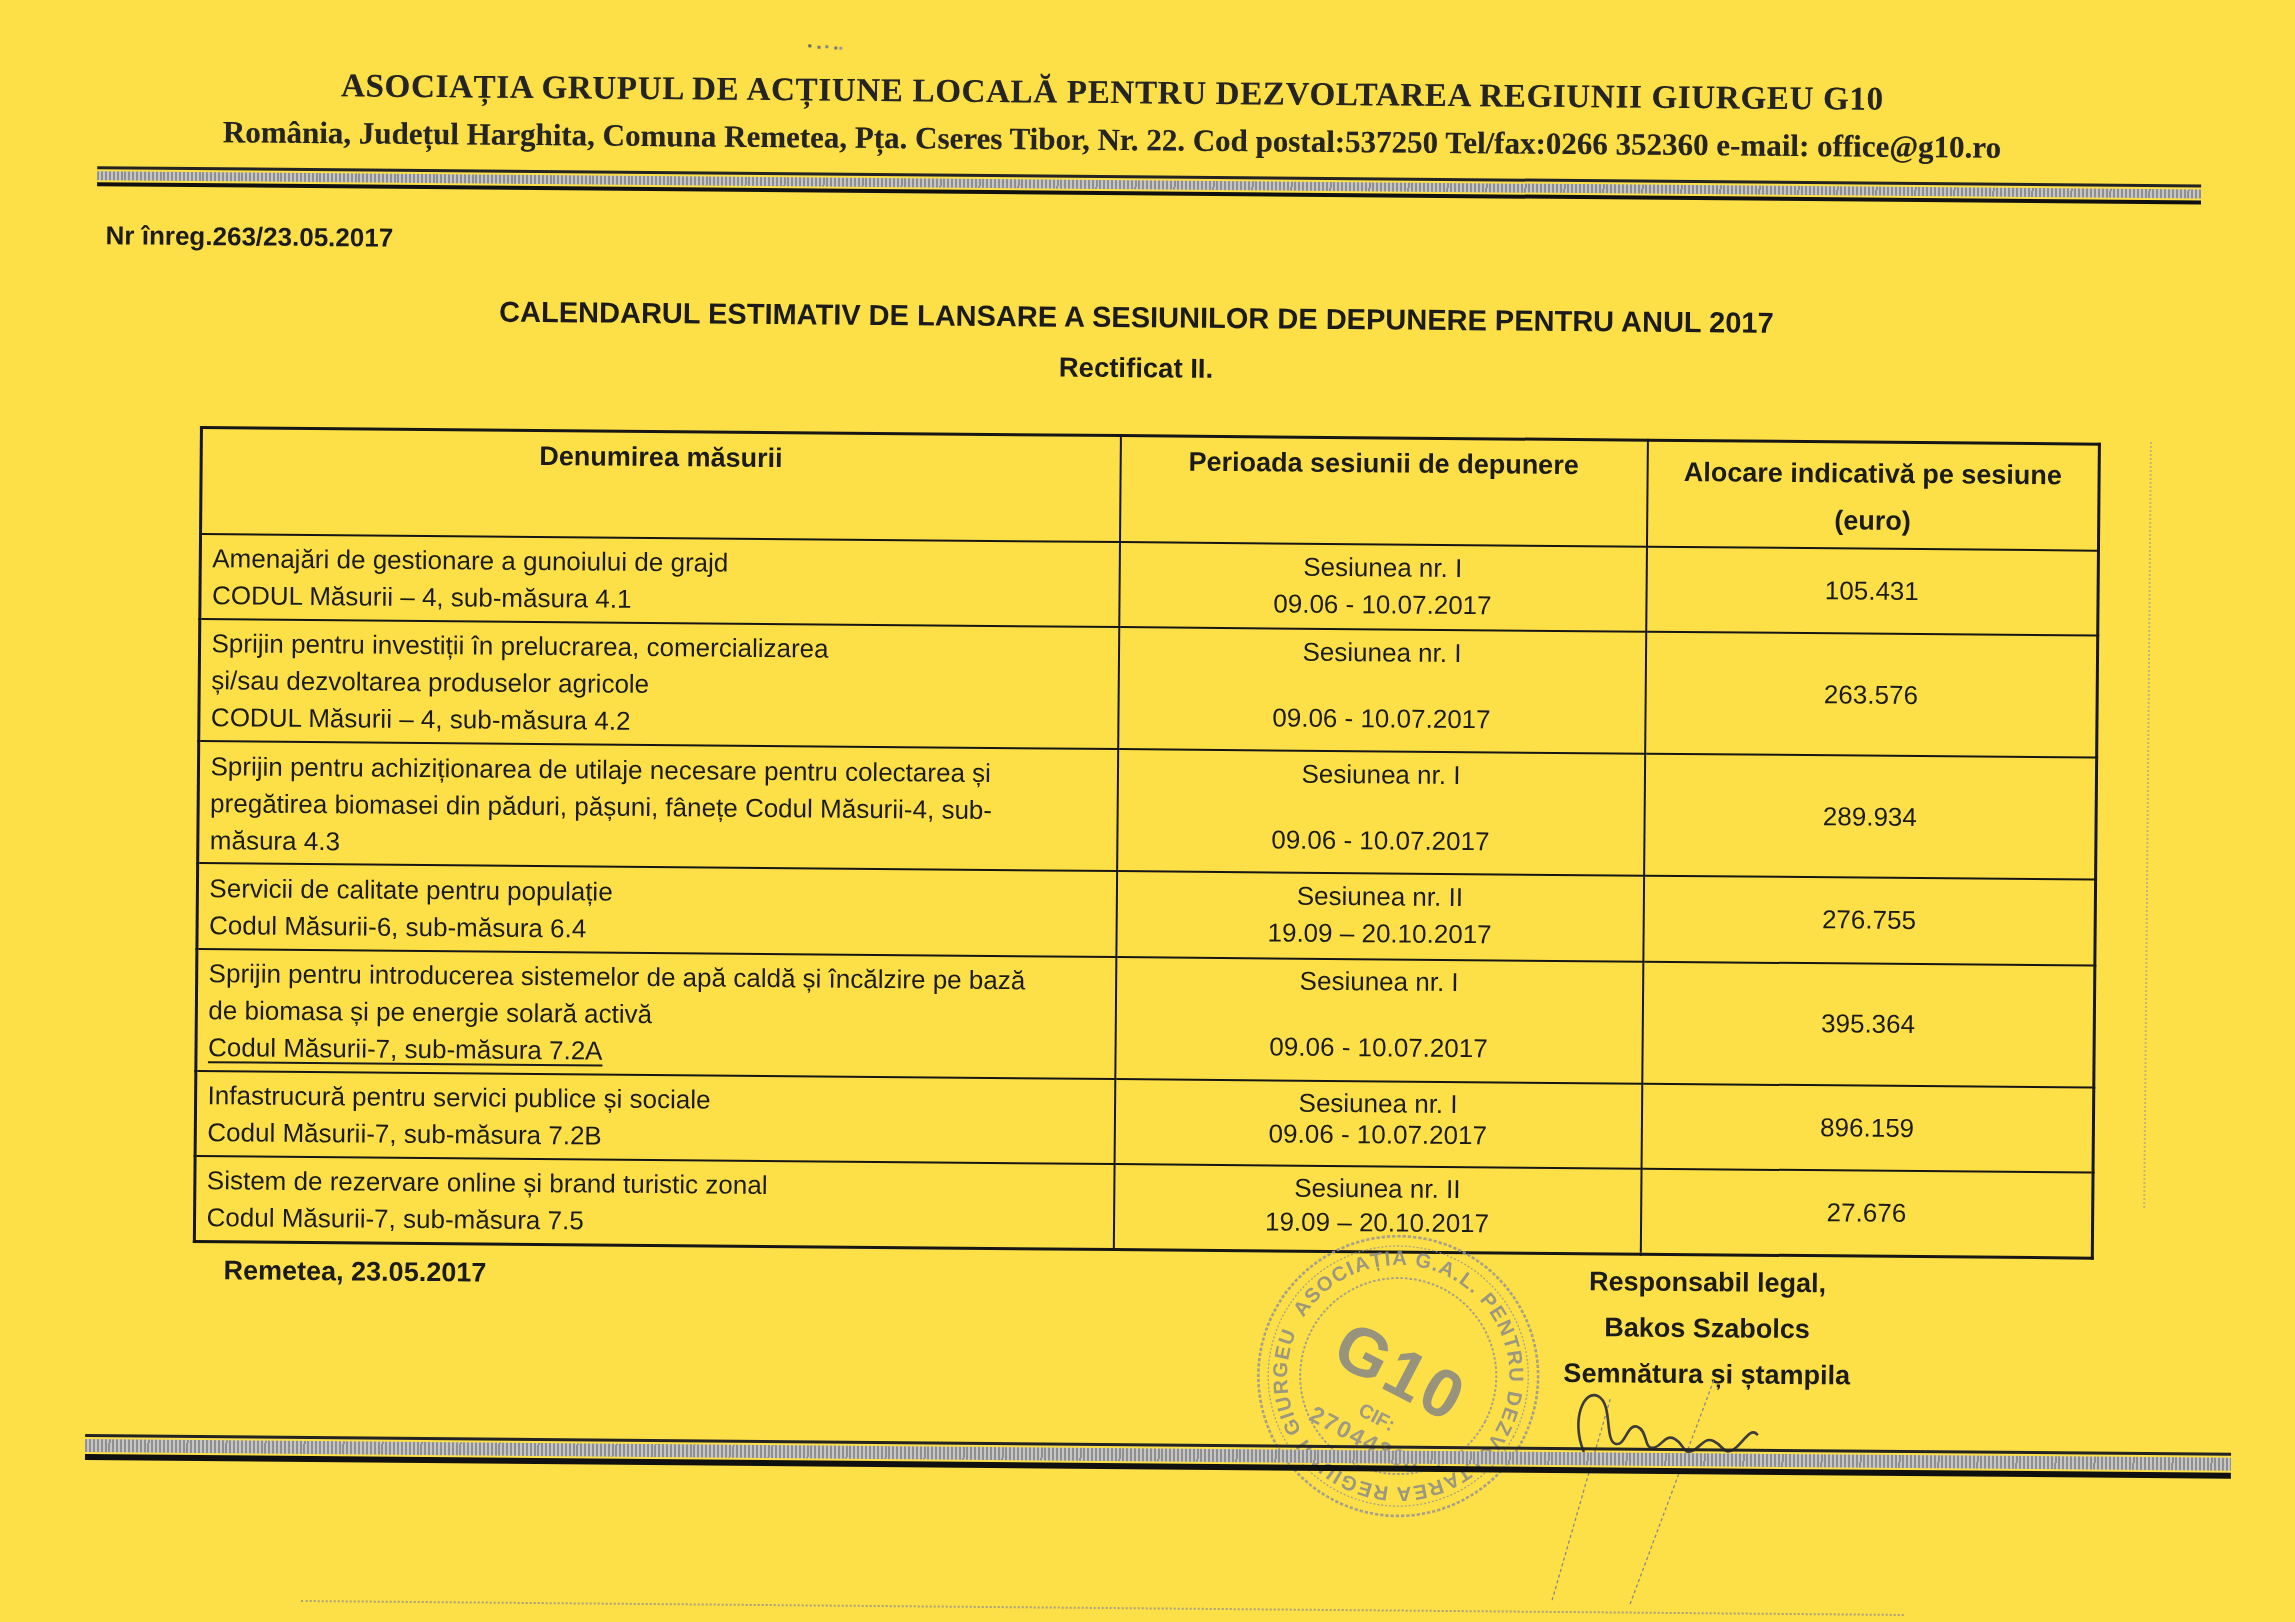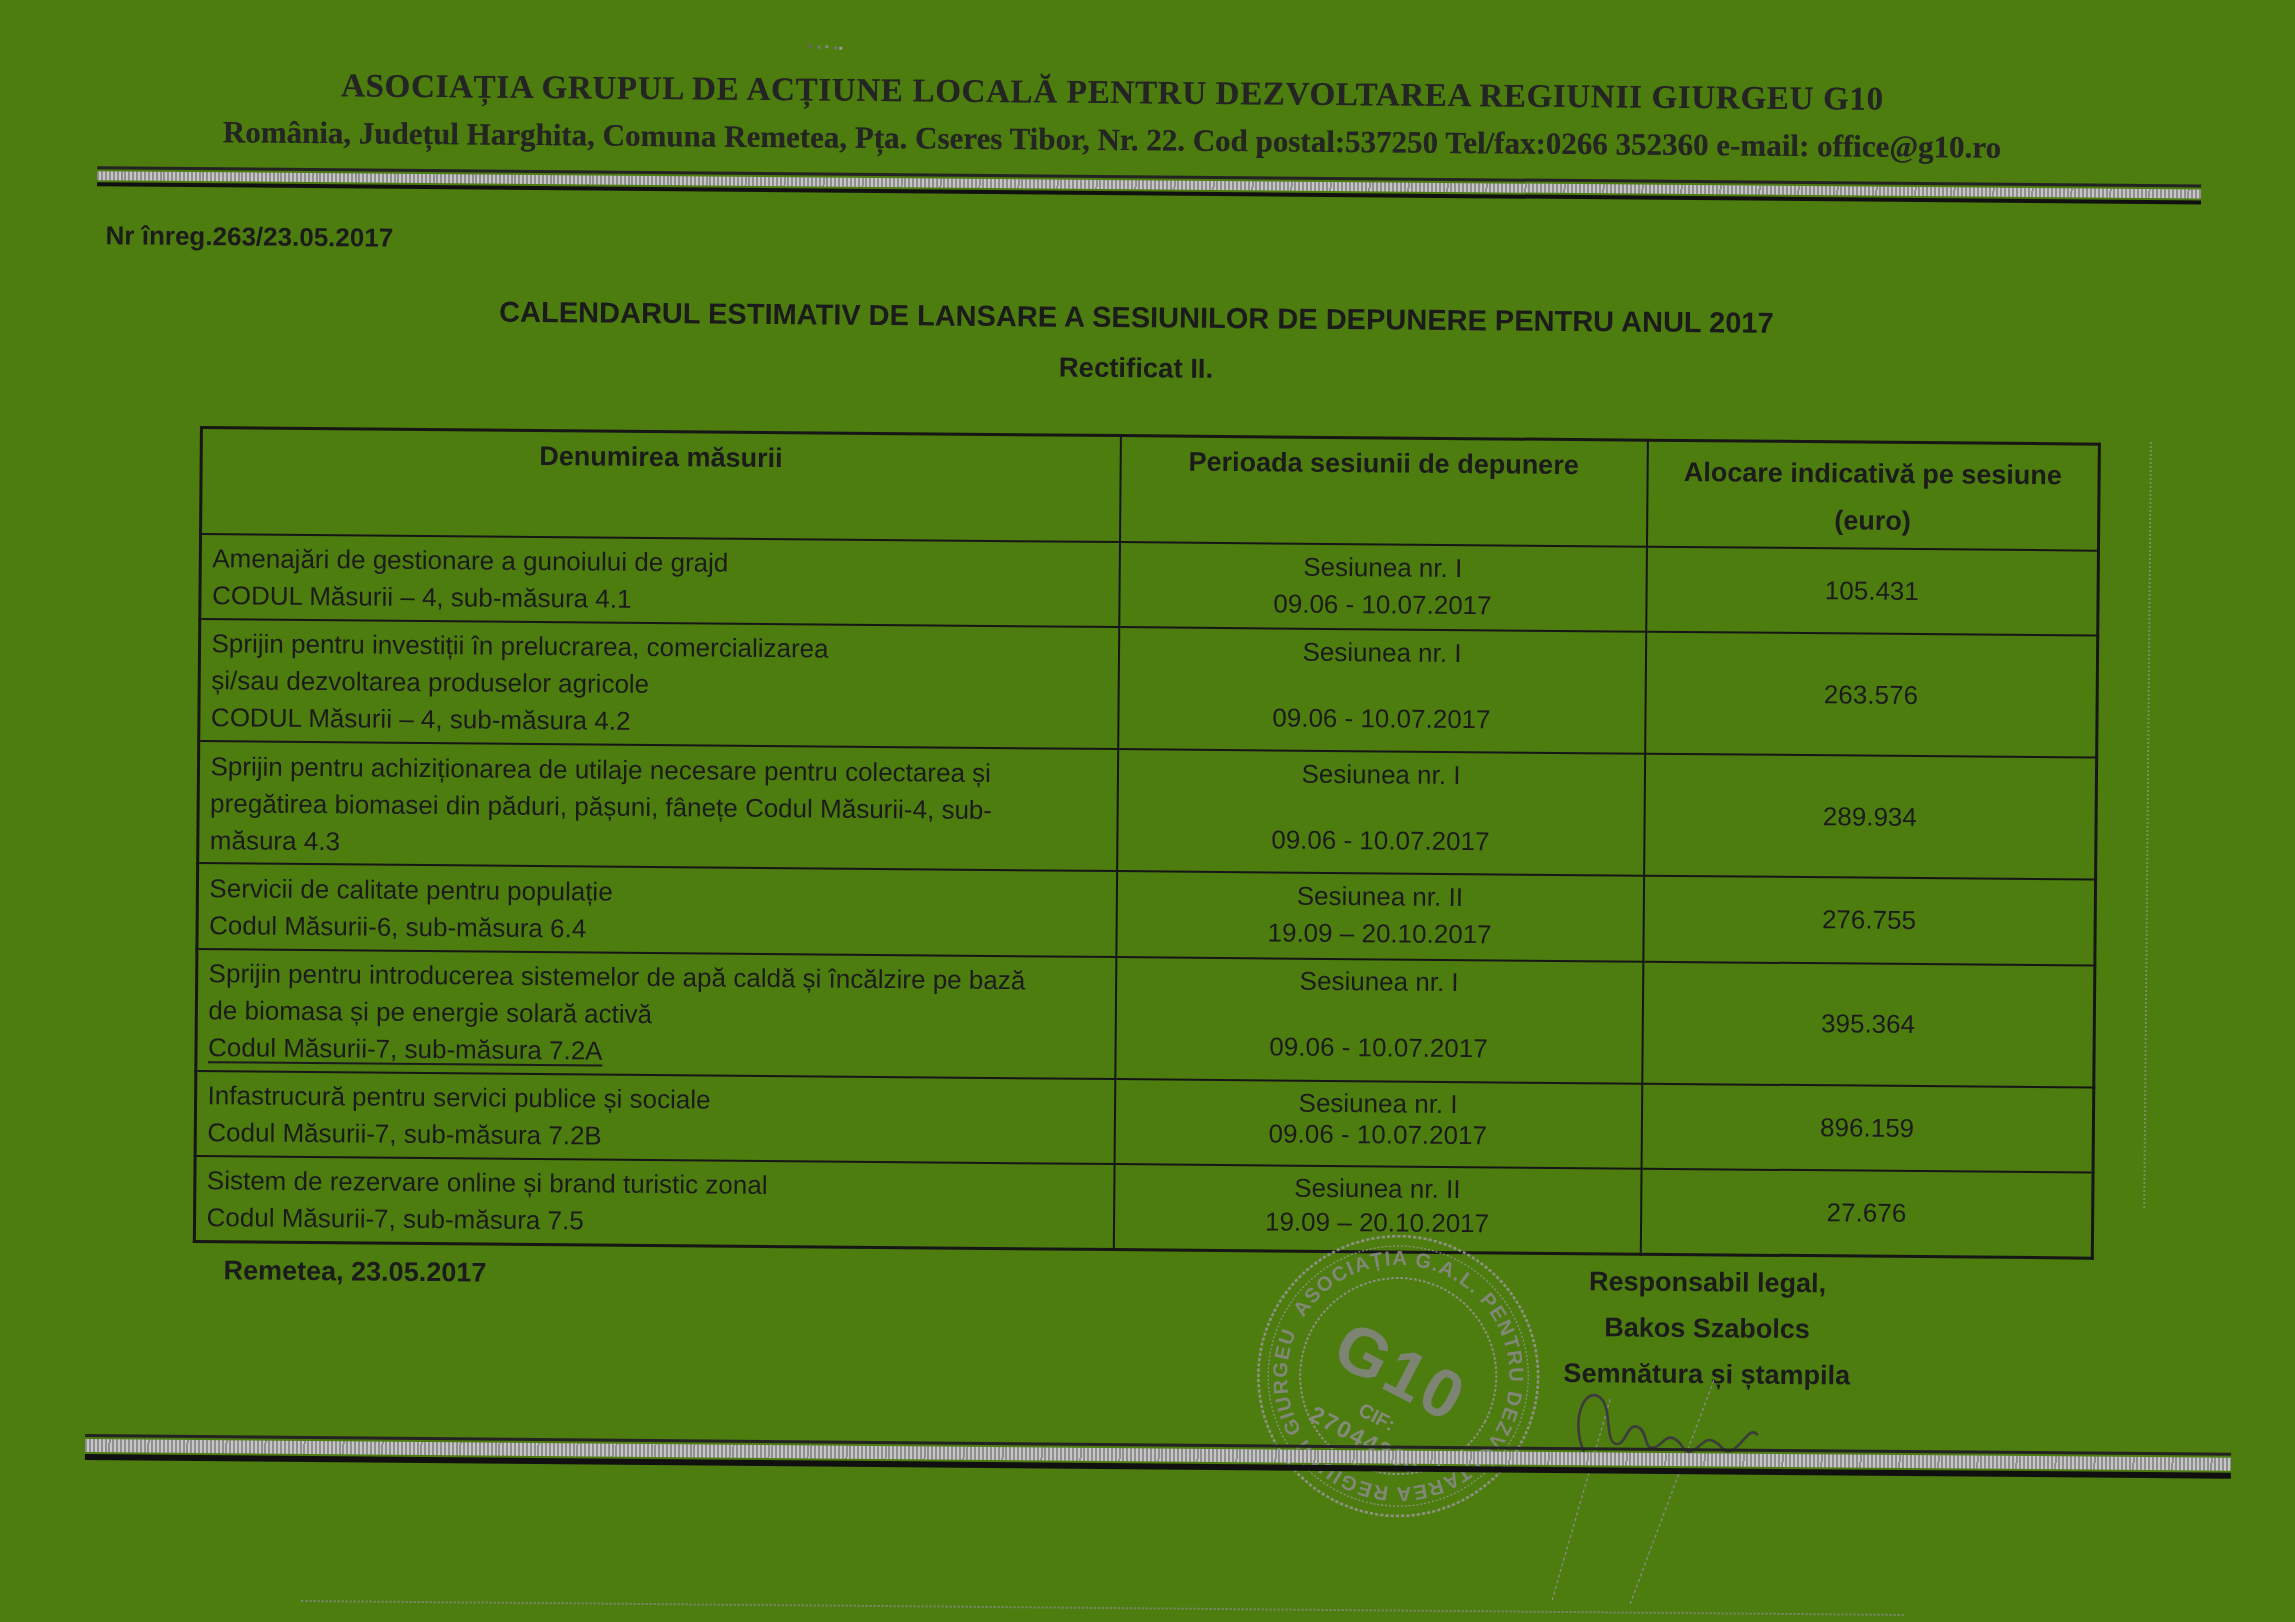--- a/index.html
+++ b/index.html
@@ -1,18 +1,18 @@
 <!DOCTYPE html>
 <html style="font-size:10.5px"><head>
 <meta charset="utf-8">
 <style>
   html,body{margin:0;padding:0;background:#ffffff;}
   body{width:2295px;height:1623px;overflow:hidden;position:relative;
        font-family:"Liberation Sans",sans-serif;color:#1b1b1b;}
-  .page{position:absolute;inset:0;background:#4d7c0f;text-decoration:underline;}
+  .page{position:absolute;inset:0;background:#fde047;text-decoration:underline;}
   .skew{position:absolute;inset:0;transform:rotate(0.5deg);transform-origin:79px 79px;}
 
   
   .lh1{position:absolute;top:65px;left:0;width:2225px;text-align:center;
        font-family:"Liberation Serif",serif;font-weight:bold;font-size:33px;
        letter-spacing:0.7px;color:#242424;text-shadow:0 0 0.7px rgba(0,0,0,.35);}
   .lh2{position:absolute;top:113px;left:0;width:2225px;text-align:center;
        font-family:"Liberation Serif",serif;font-weight:bold;font-size:31px;
        color:#242424;text-shadow:0 0 0.7px rgba(0,0,0,.35);}
 

